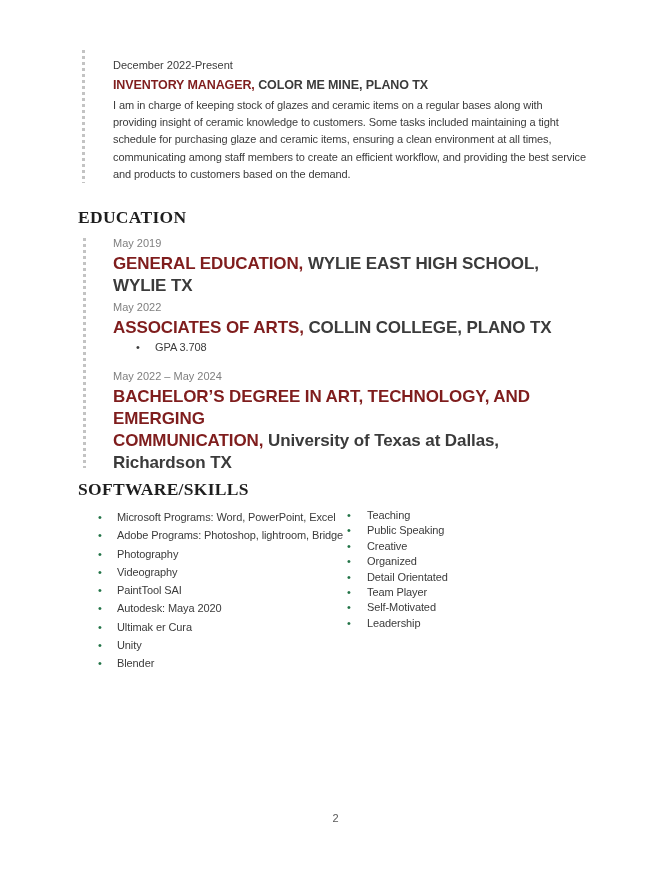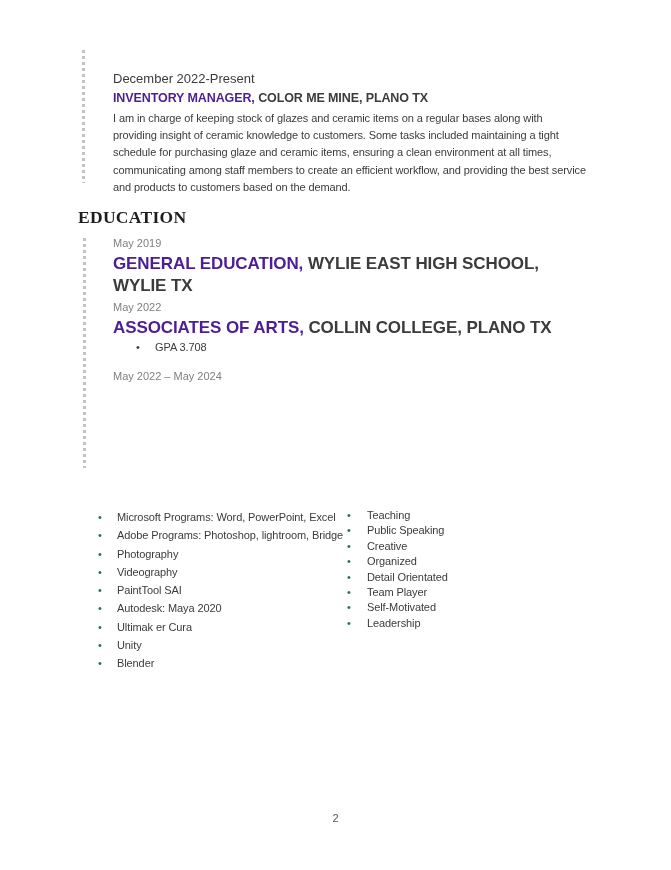--- a/index.html
+++ b/index.html
@@ -9,27 +9,27 @@
     background:#ffffff;
     font-family:"Liberation Sans", sans-serif;
     color:#3b3b3b;
     overflow:hidden;
   }
   .dotline {
     position:absolute;
     width:3px;
     background:repeating-linear-gradient(to bottom, #c3c3c3 0 3px, transparent 3px 6px);
   }
-  .green { color:#4c1d95; }
+  .green { color:#7f1d1d; }
   .dark  { color:#3b3b3b; }
 
   
   .exp-block { position:absolute; left:113px; top:50px; width:474px; }
   .exp-block .dotline { left:-31px; top:0; height:133px; }
-  .exp-date { margin-top:21px; font-size:13px; line-height:15px; color:#3b3b3b; }
+  .exp-date { margin-top:8px; font-size:11px; line-height:15px; color:#3b3b3b; }
   .entry-title { margin-top:3px; font-size:12.5px; font-weight:bold; line-height:18px; letter-spacing:-0.1px; }
   .exp-desc { margin-top:3px; font-size:11px; line-height:17.2px; letter-spacing:-0.1px; }
 
   
   .section-heading {
     position:absolute; left:78px; margin:0;
     font-family:Liberation Serif, serif;
     font-weight:bold; font-size:17.5px; line-height:20px;
     color:#1e1e1e; letter-spacing:0.3px;
   }
@@ -97,23 +97,29 @@
         <span class="green">ASSOCIATES OF ARTS,</span>
         <span class="dark">COLLIN COLLEGE, PLANO TX</span>
       </div>
       <ul class="edu-bullets">
         <li>GPA 3.708</li>
       </ul>
     </div>
 
     <div class="edu-entry-3">
       <div class="edu-date">May 2022 – May 2024</div>
+      <div class="edu-title">
+        <span class="green" style="display:block;">BACHELOR’S DEGREE IN ART, TECHNOLOGY, AND EMERGING</span>
+        <span><span class="green">COMMUNICATION,</span>
+        <span class="dark">University of Texas at Dallas, Richardson TX</span></span>
+      </div>
     </div>
   </section>
 
+  <h2 class="section-heading" id="skills-heading">SOFTWARE/SKILLS</h2>
 
   <div class="skills-cols">
     <ul class="skills-left">
       <li>Microsoft Programs: Word, PowerPoint, Excel</li>
       <li>Adobe Programs: Photoshop, lightroom, Bridge</li>
       <li>Photography</li>
       <li>Videography</li>
       <li>PaintTool SAI</li>
       <li>Autodesk: Maya 2020</li>
       <li>Ultimak er Cura</li>

